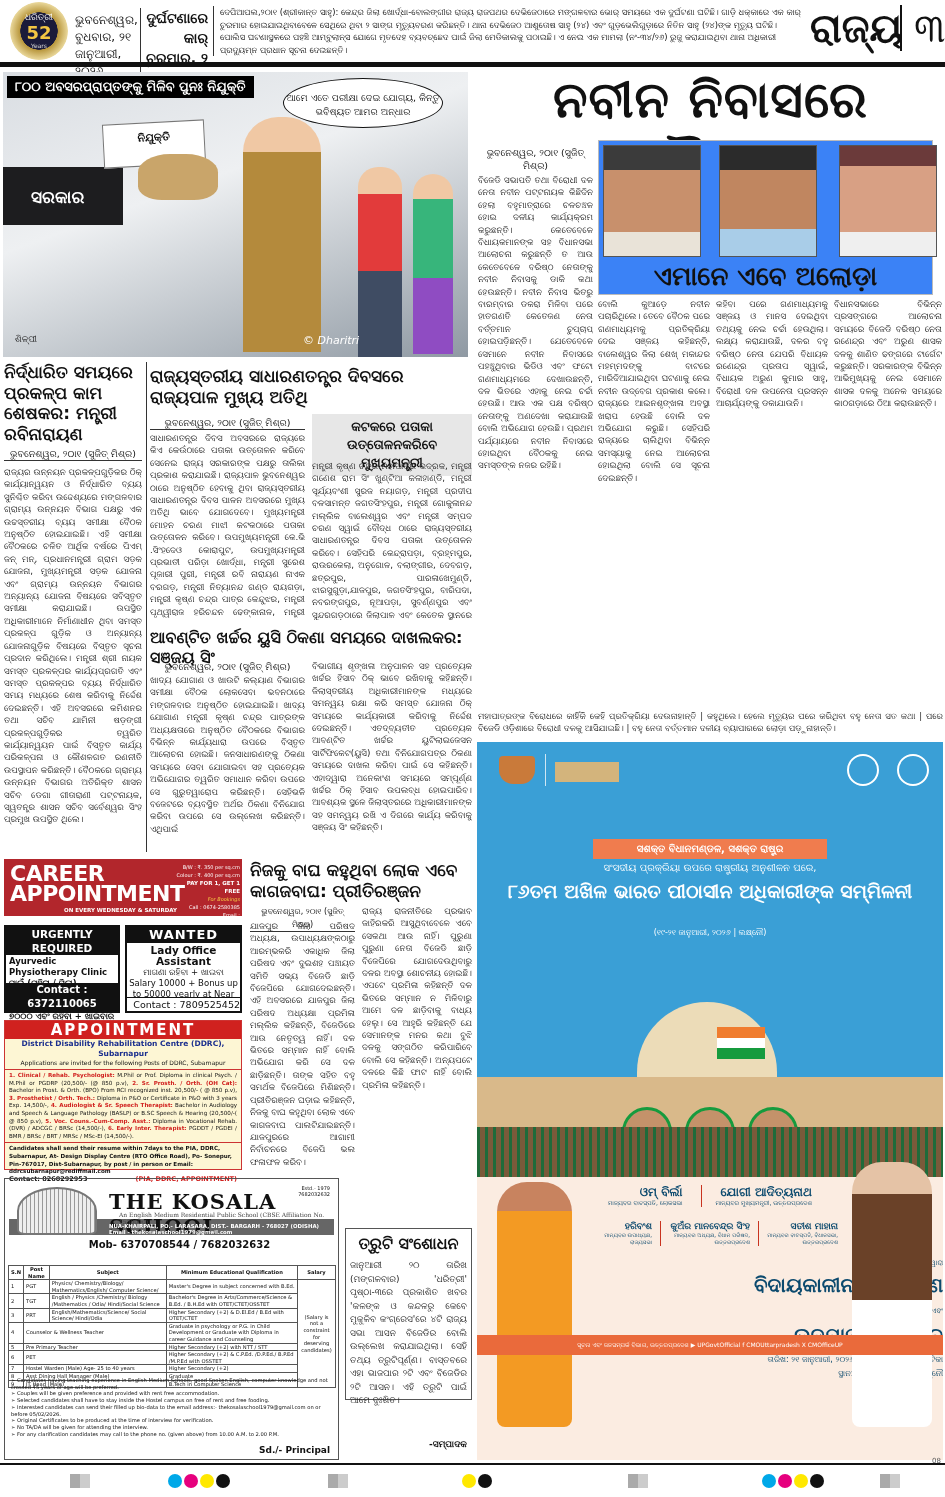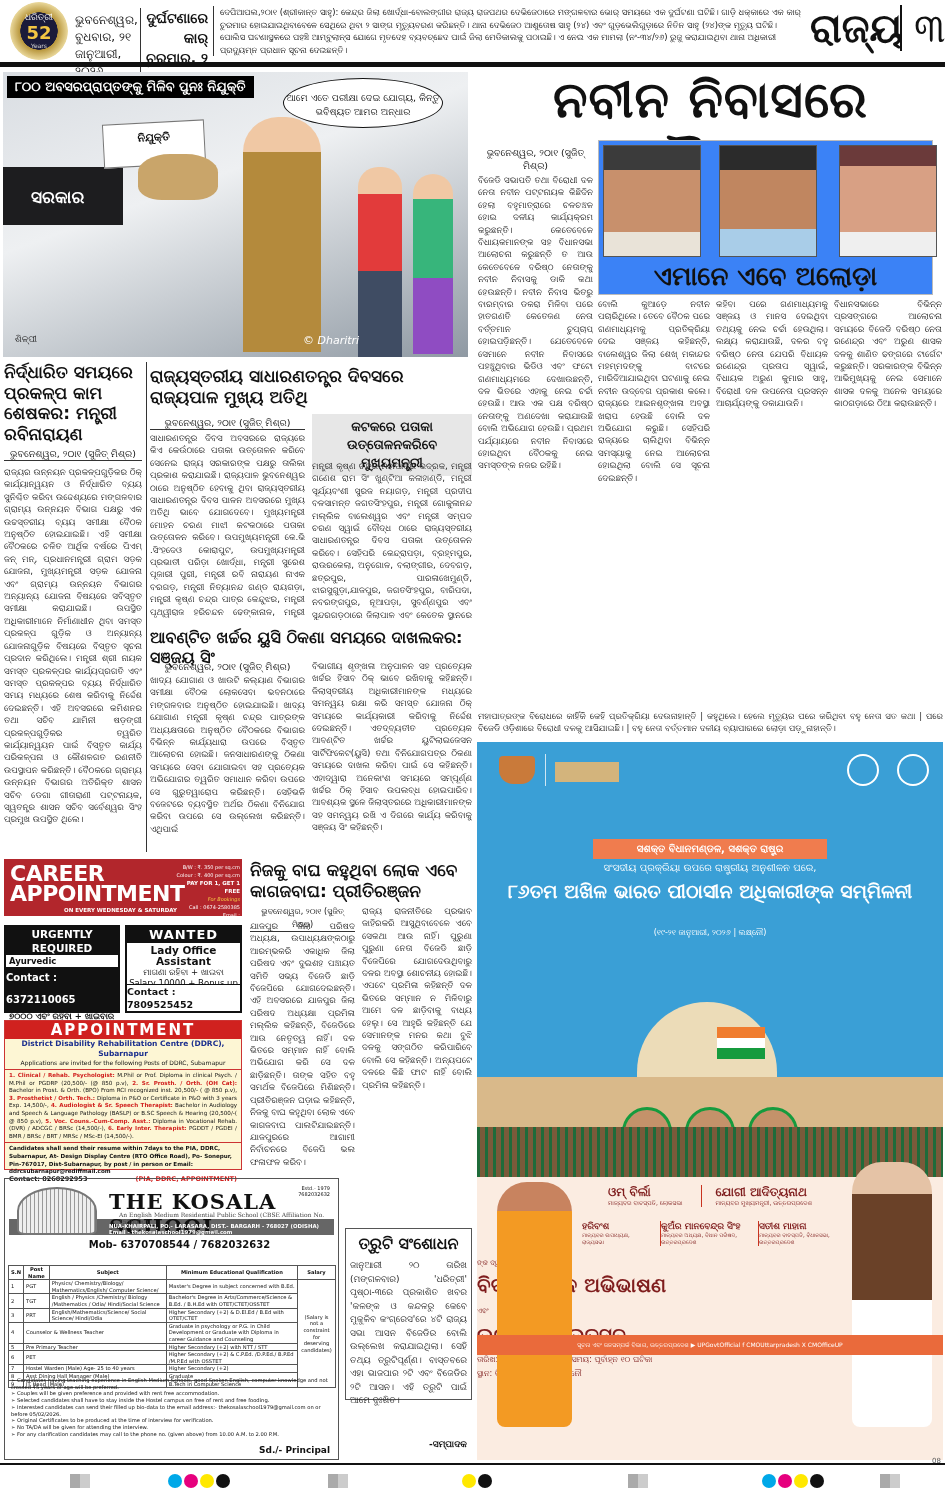--- a/index.html
+++ b/index.html
@@ -41,26 +41,26 @@
 .box-head{background:#e7e7e7;font-weight:bold;text-align:center;font-size:13px;line-height:18px;padding:4px}
 .vline{background:#333;width:1px}
 .career{left:4px;top:859px;width:238px;height:57px;background:#b2262c;color:#fff}
 .career .c1{position:absolute;left:6px;top:4px;font-size:22px;font-weight:bold;line-height:22px;letter-spacing:-0.5px}
 .career .c2{position:absolute;left:6px;top:24px;font-size:22px;font-weight:bold;line-height:22px;letter-spacing:-0.5px}
 .career .c3{position:absolute;left:60px;top:48px;font-size:5.5px;font-weight:bold}
 .career .c4{position:absolute;left:172px;top:4px;width:64px;font-size:5px;text-align:right;line-height:8px}
 .urgent{left:4px;top:925px;width:116px;height:88px;border:2px solid #111}
 .urgent .uh{background:#111;color:#fff;font-size:10.5px;font-weight:bold;text-align:center;line-height:14px}
 .urgent .ub{font-size:8.5px;line-height:11px;padding:1px 3px;font-weight:bold}
-.urgent .uc{position:absolute;left:0;bottom:0;width:100%;background:#111;color:#fff;font-size:10px;font-weight:bold;line-height:22px}
+.urgent .uc{position:absolute;left:0;bottom:0;width:100%;background:#111;color:#fff;font-size:10px;font-weight:bold;text-align:center;line-height:14px}
 .wanted{left:125px;top:925px;width:117px;height:88px;border:2px solid #111}
 .wanted .wh{background:#111;color:#fff;font-size:13px;font-weight:bold;text-align:center;line-height:16px;letter-spacing:1px}
 .wanted .wb{font-size:8.5px;line-height:11px;text-align:center;padding-top:2px}
 .wanted .wt{font-weight:bold;font-size:10.5px}
-.wanted .wc{position:absolute;left:0;bottom:0;width:100%;background:#fff;color:#111;font-size:9.5px;font-weight:bold;text-align:left;line-height:13px;border-top:1px solid #111}
+.wanted .wc{position:absolute;left:0;bottom:0;width:100%;background:#fff;color:#111;font-size:9.5px;font-weight:normal;text-align:right;line-height:13px;border-top:1px solid #111}
 .appt{left:4px;top:1020px;width:238px;height:150px;border:1px solid #c33;background:#fdf6d4}
 .appt .ah{background:#d0211f;color:#fff;font-size:15px;font-weight:bold;text-align:center;letter-spacing:2px;line-height:18px}
 .appt .a1{font-size:7.5px;font-weight:bold;color:#1b2f8e;text-align:center;line-height:10px}
 .appt .a2{font-size:6px;text-align:center;line-height:8px}
 .appt .a3{font-size:5.6px;line-height:7.6px;padding:2px 4px;text-align:justify;border-top:1px solid #c33;margin-top:2px}
 .appt .red{color:#d0211f;font-weight:bold}
 .appt .a4{font-size:5.6px;line-height:7.6px;padding:2px 4px;border-top:1px solid #c33}
 .kosala{left:4px;top:1178px;width:335px;height:282px;border:1px solid #555}
 .k-band{position:absolute;left:4px;top:4px;width:325px;height:52px;background:linear-gradient(#fff 0 70%,#666 70%)}
 .k-title{position:absolute;left:100px;top:6px;font-family:"DejaVu Serif",serif;font-size:21px;font-weight:bold;letter-spacing:1px}
@@ -81,21 +81,21 @@
 .ad-pill{position:absolute;left:116px;top:97px;width:234px;height:20px;background:#f07c4e;color:#fff;text-align:center;font-size:10px;font-weight:bold;line-height:20px}
 .ad-l1{position:absolute;left:0;top:120px;width:100%;text-align:center;color:#fff;font-size:10px}
 .ad-l2{position:absolute;left:0;top:137px;width:100%;text-align:center;color:#fff;font-size:19px;font-weight:bold;line-height:24px}
 .ad-l3{position:absolute;left:0;top:186px;width:100%;text-align:center;color:#fff;font-size:8px}
 .building{position:absolute;left:0;top:240px;width:100%;height:145px}
 .dome{position:absolute;left:160px;top:20px;width:140px;height:80px;border-radius:70px 70px 0 0;background:#ecdcb8}
 .bbase{position:absolute;left:0;top:95px;width:100%;height:100px;background:#d9b98a}
 .arch{position:absolute;top:125px;width:50px;height:70px;border-radius:25px 25px 0 0;background:#c4926a;border:3px solid #169b3e}
 .flag{position:absolute;left:240px;top:45px;width:48px;height:32px;background:linear-gradient(#f07c2e 0 33%,#fff 33% 66%,#169b3e 66%)}
 .ad-lower{position:absolute;left:0;top:435px;width:100%;height:283px;background:#fbece1}
-.ad-names{position:absolute;left:0;width:100%;text-align:left;color:#7f1d1d}
+.ad-names{position:absolute;left:0;width:100%;text-align:right;color:#0c4a6e}
 .ad-foot{position:absolute;left:0;top:593px;width:100%;height:20px;background:#ea6a3b;color:#fff;font-size:6px;text-align:center;line-height:20px}
 .person1{position:absolute;left:20px;top:440px;width:75px;height:245px;background:linear-gradient(#c8835f 0 12%,#f39a23 12% 100%);border-radius:30px 30px 8px 8px}
 .person2{position:absolute;left:375px;top:420px;width:80px;height:265px;background:linear-gradient(#e5c3a6 0 12%,#6a4128 12% 52%,#fff 52% 100%);border-radius:30px 30px 8px 8px}
 .bottom-rule{left:0;top:1463px;width:945px;height:2px;background:#111}
 .reg{position:absolute;top:1474px;width:14px;height:14px;border-radius:50%}
 .gbox{position:absolute;top:1474px;width:20px;height:14px;background:linear-gradient(90deg,#aaa 50%,#ccc 50%)}
 </style>
 </head>
 <body>
 

